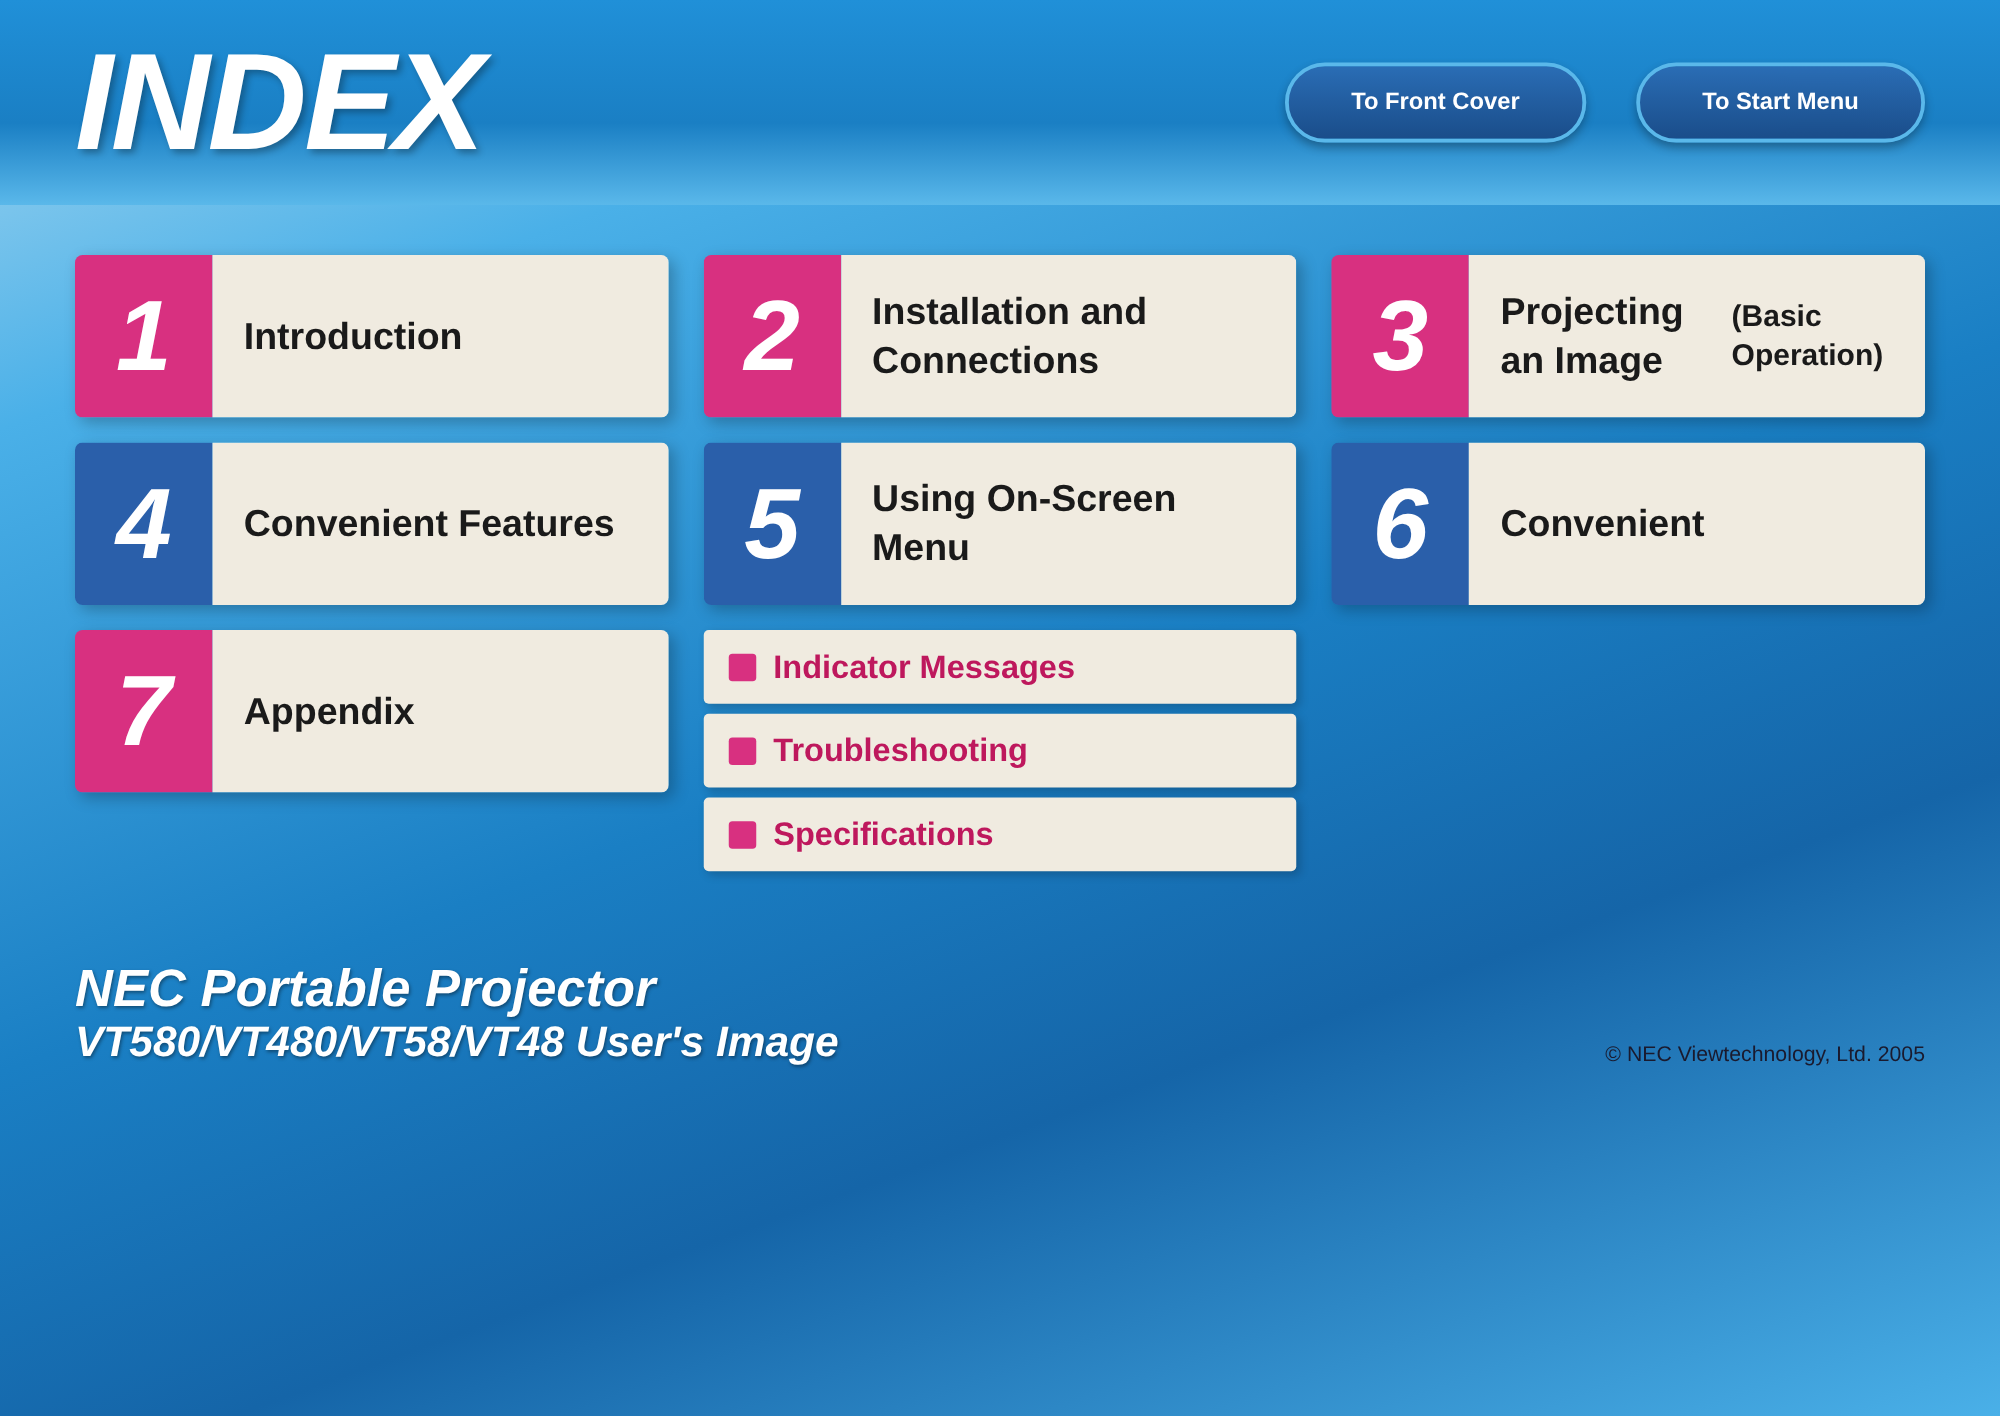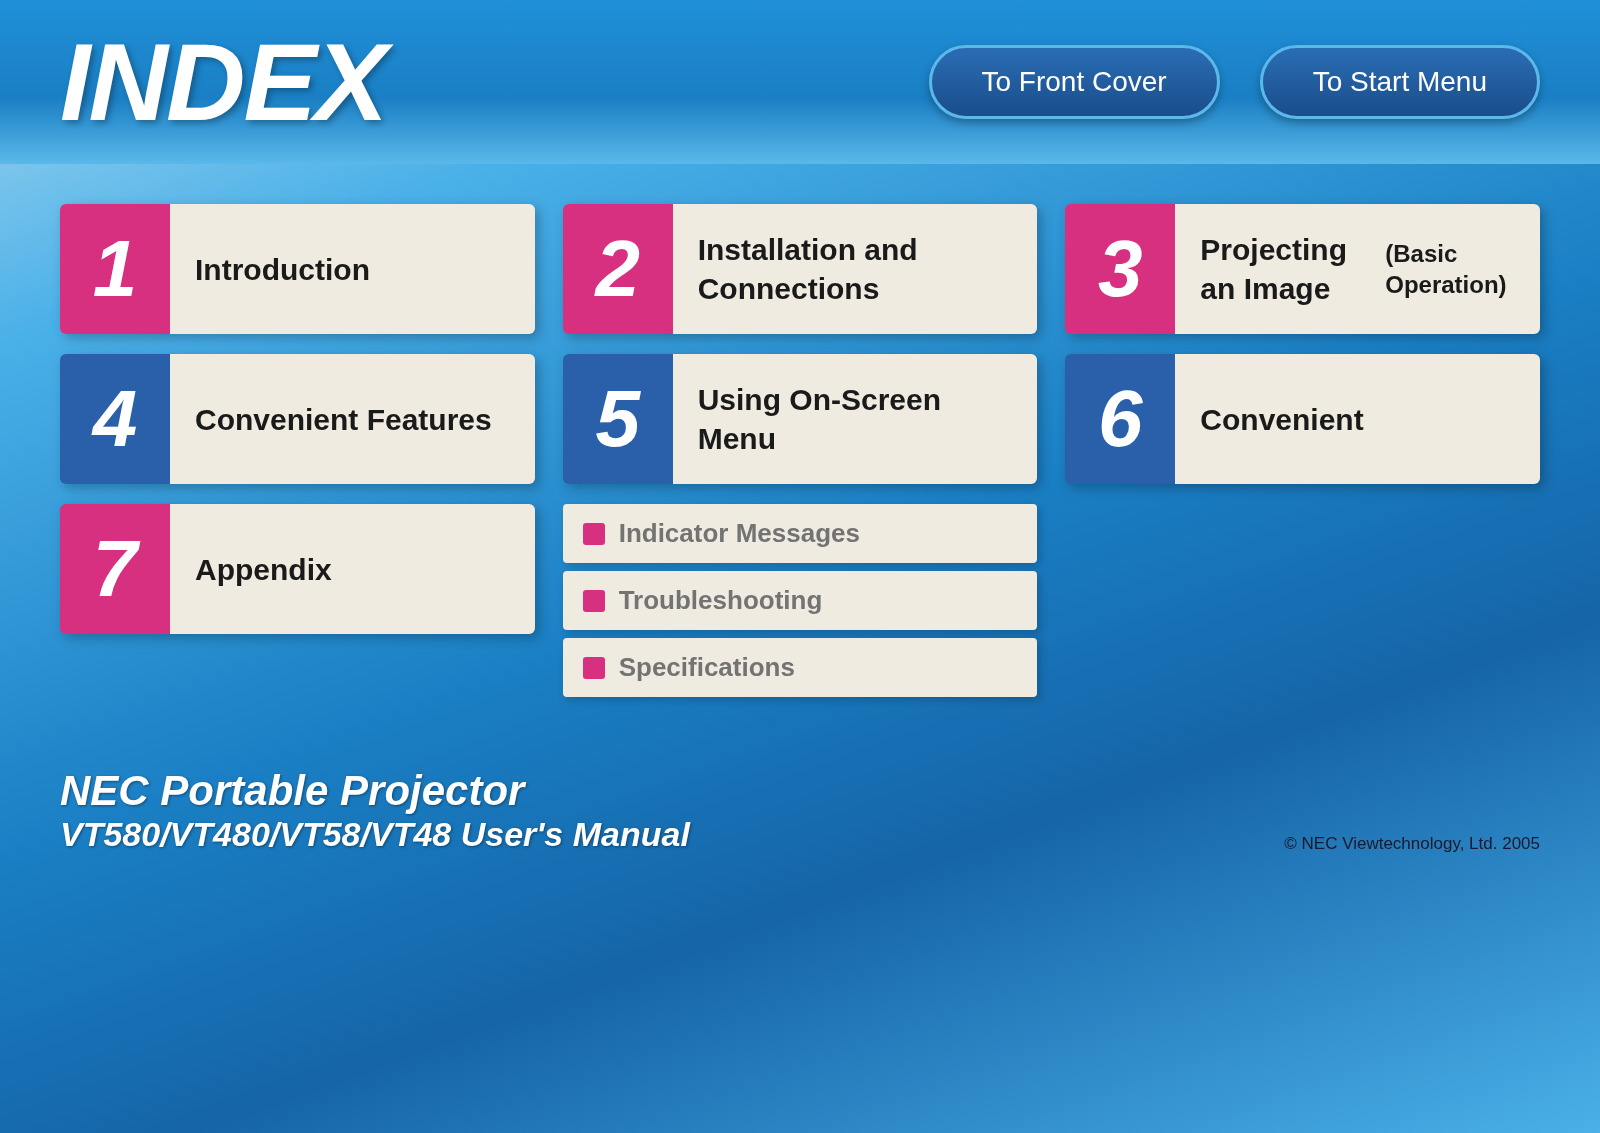--- a/index.html
+++ b/index.html
@@ -54,22 +54,22 @@
       margin-left: auto;
       align-items: center;
     }
 
     .nav-btn {
       background: linear-gradient(180deg, #2a6db5 0%, #1a4d8a 100%);
       border: 3px solid #5ab8ea;
       border-radius: 40px;
       padding: 18px 50px;
       color: white;
-      font-size: 28px;
-      font-weight: 400;
+      font-size: 19px;
+      font-weight: 700;
       cursor: pointer;
       font-family: Arial, sans-serif;
       white-space: nowrap;
       box-shadow: 0 4px 8px rgba(0,0,0,0.3);
     }
 
     
     .main-content {
       padding: 40px 60px 30px 60px;
       display: grid;
@@ -146,21 +146,21 @@
 
     .appendix-link {
       background: #f0ebe0;
       border-radius: 4px;
       padding: 14px 20px;
       display: flex;
       align-items: center;
       gap: 14px;
       font-size: 26px;
       font-weight: 900;
-      color: #737373;
+      color: #be185d;
       cursor: pointer;
       box-shadow: 3px 3px 8px rgba(0,0,0,0.2);
     }
 
     .appendix-link .dot {
       width: 22px;
       height: 22px;
       background: #d83080;
       border-radius: 3px;
       flex-shrink: 0;
@@ -265,16 +265,16 @@
       </div>
     </div>
     <div class="empty-cell"></div>
   </div>
 
 </div>
 
 <div class="footer">
   <div class="footer-left">
     <div class="footer-title-line1">NEC Portable Projector</div>
-    <div class="footer-title-line2">VT580/VT480/VT58/VT48  User's Manual</div>
+    <div class="footer-title-line2">VT580/VT480/VT58/VT48  User's Image</div>
   </div>
   <div class="footer-copyright">© NEC Viewtechnology, Ltd. 2005</div>
 </div>
 
 </body></html>

